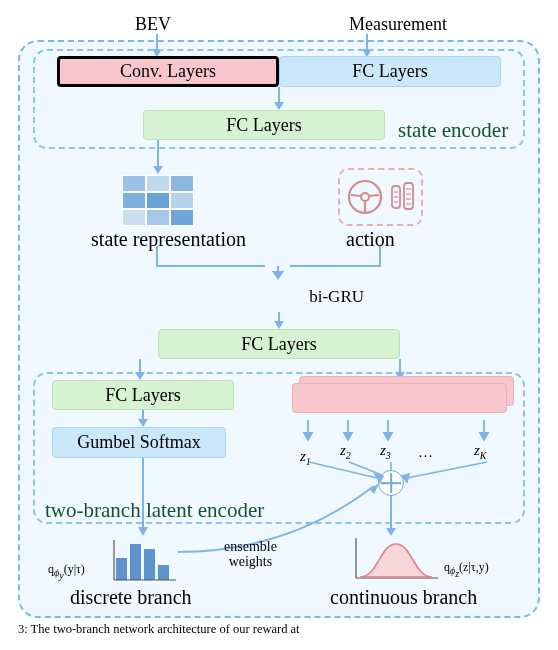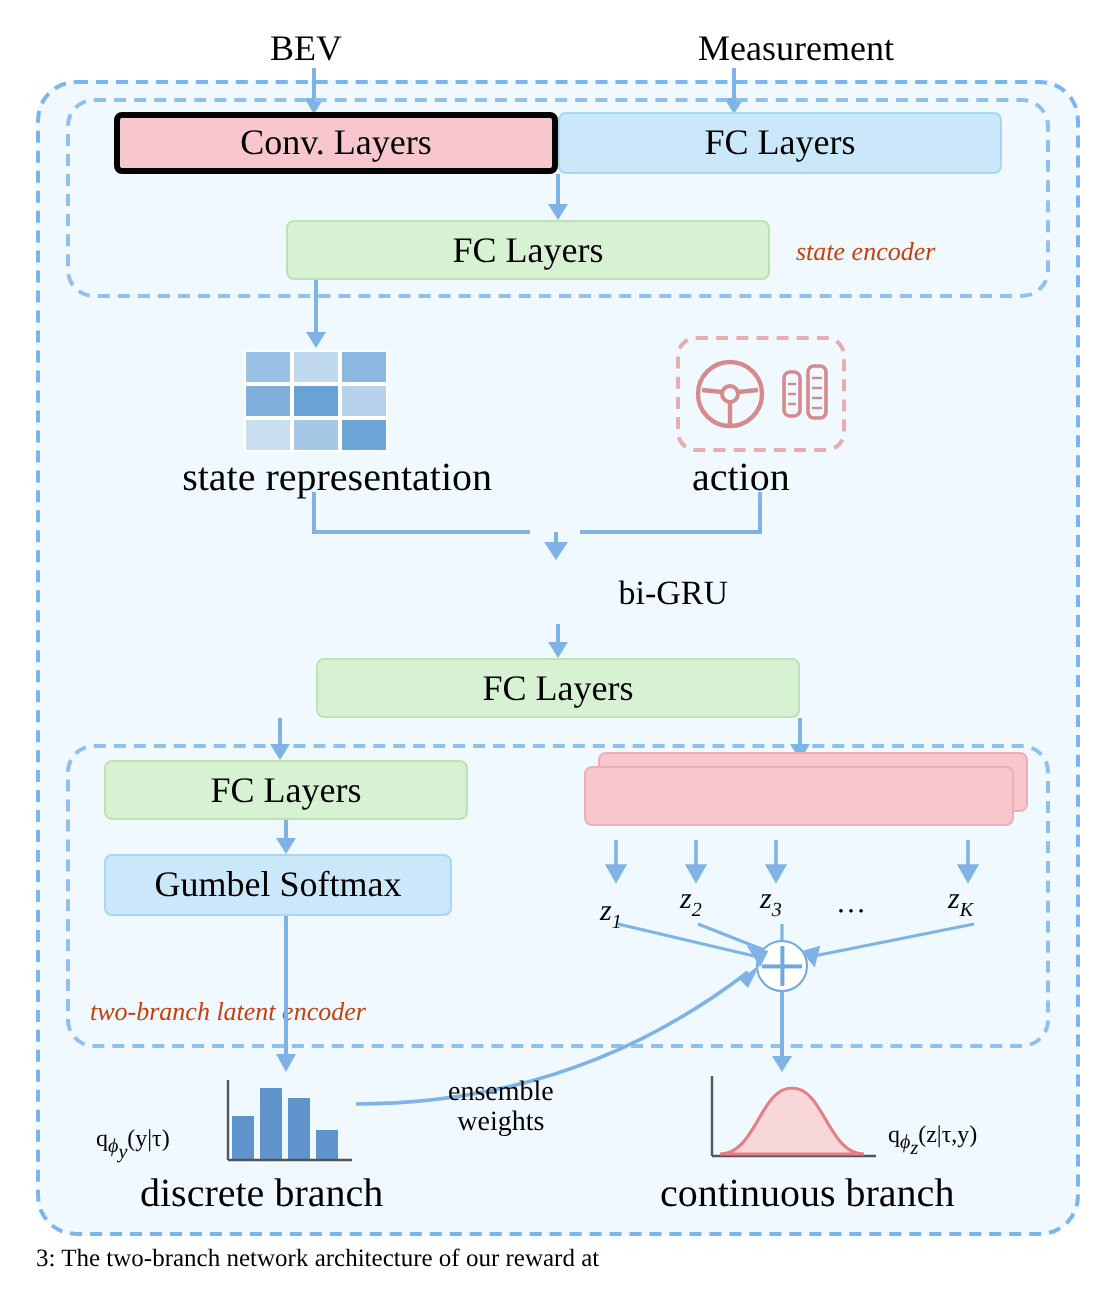--- a/index.html
+++ b/index.html
@@ -36,23 +36,22 @@
   .fc-blue { background: #cbe7fa; border: 1px solid #a9d6f0; }
   .fc-green { background: #d7f2d2; border: 1px solid #bce4b3; }
   .softmax { background: #cbe7fa; border: 1px solid #a9d6f0; }
   .dashed-box {
     position: absolute;
     border: 2px dashed #8fc0ee;
     border-radius: 14px;
   }
   .italic-label {
     position: absolute;
-    font-style: italic;
-    color: #c2410c;
-    font-size: 13px;
+    color: #14532d;
+    font-size: 21px;
   }
   .plain-label {
     position: absolute;
     font-size: 20px;
     text-align: right;
   }
   .caption {
     position: absolute;
     left: 18px; top: 622px;
     font-size: 12.5px;

